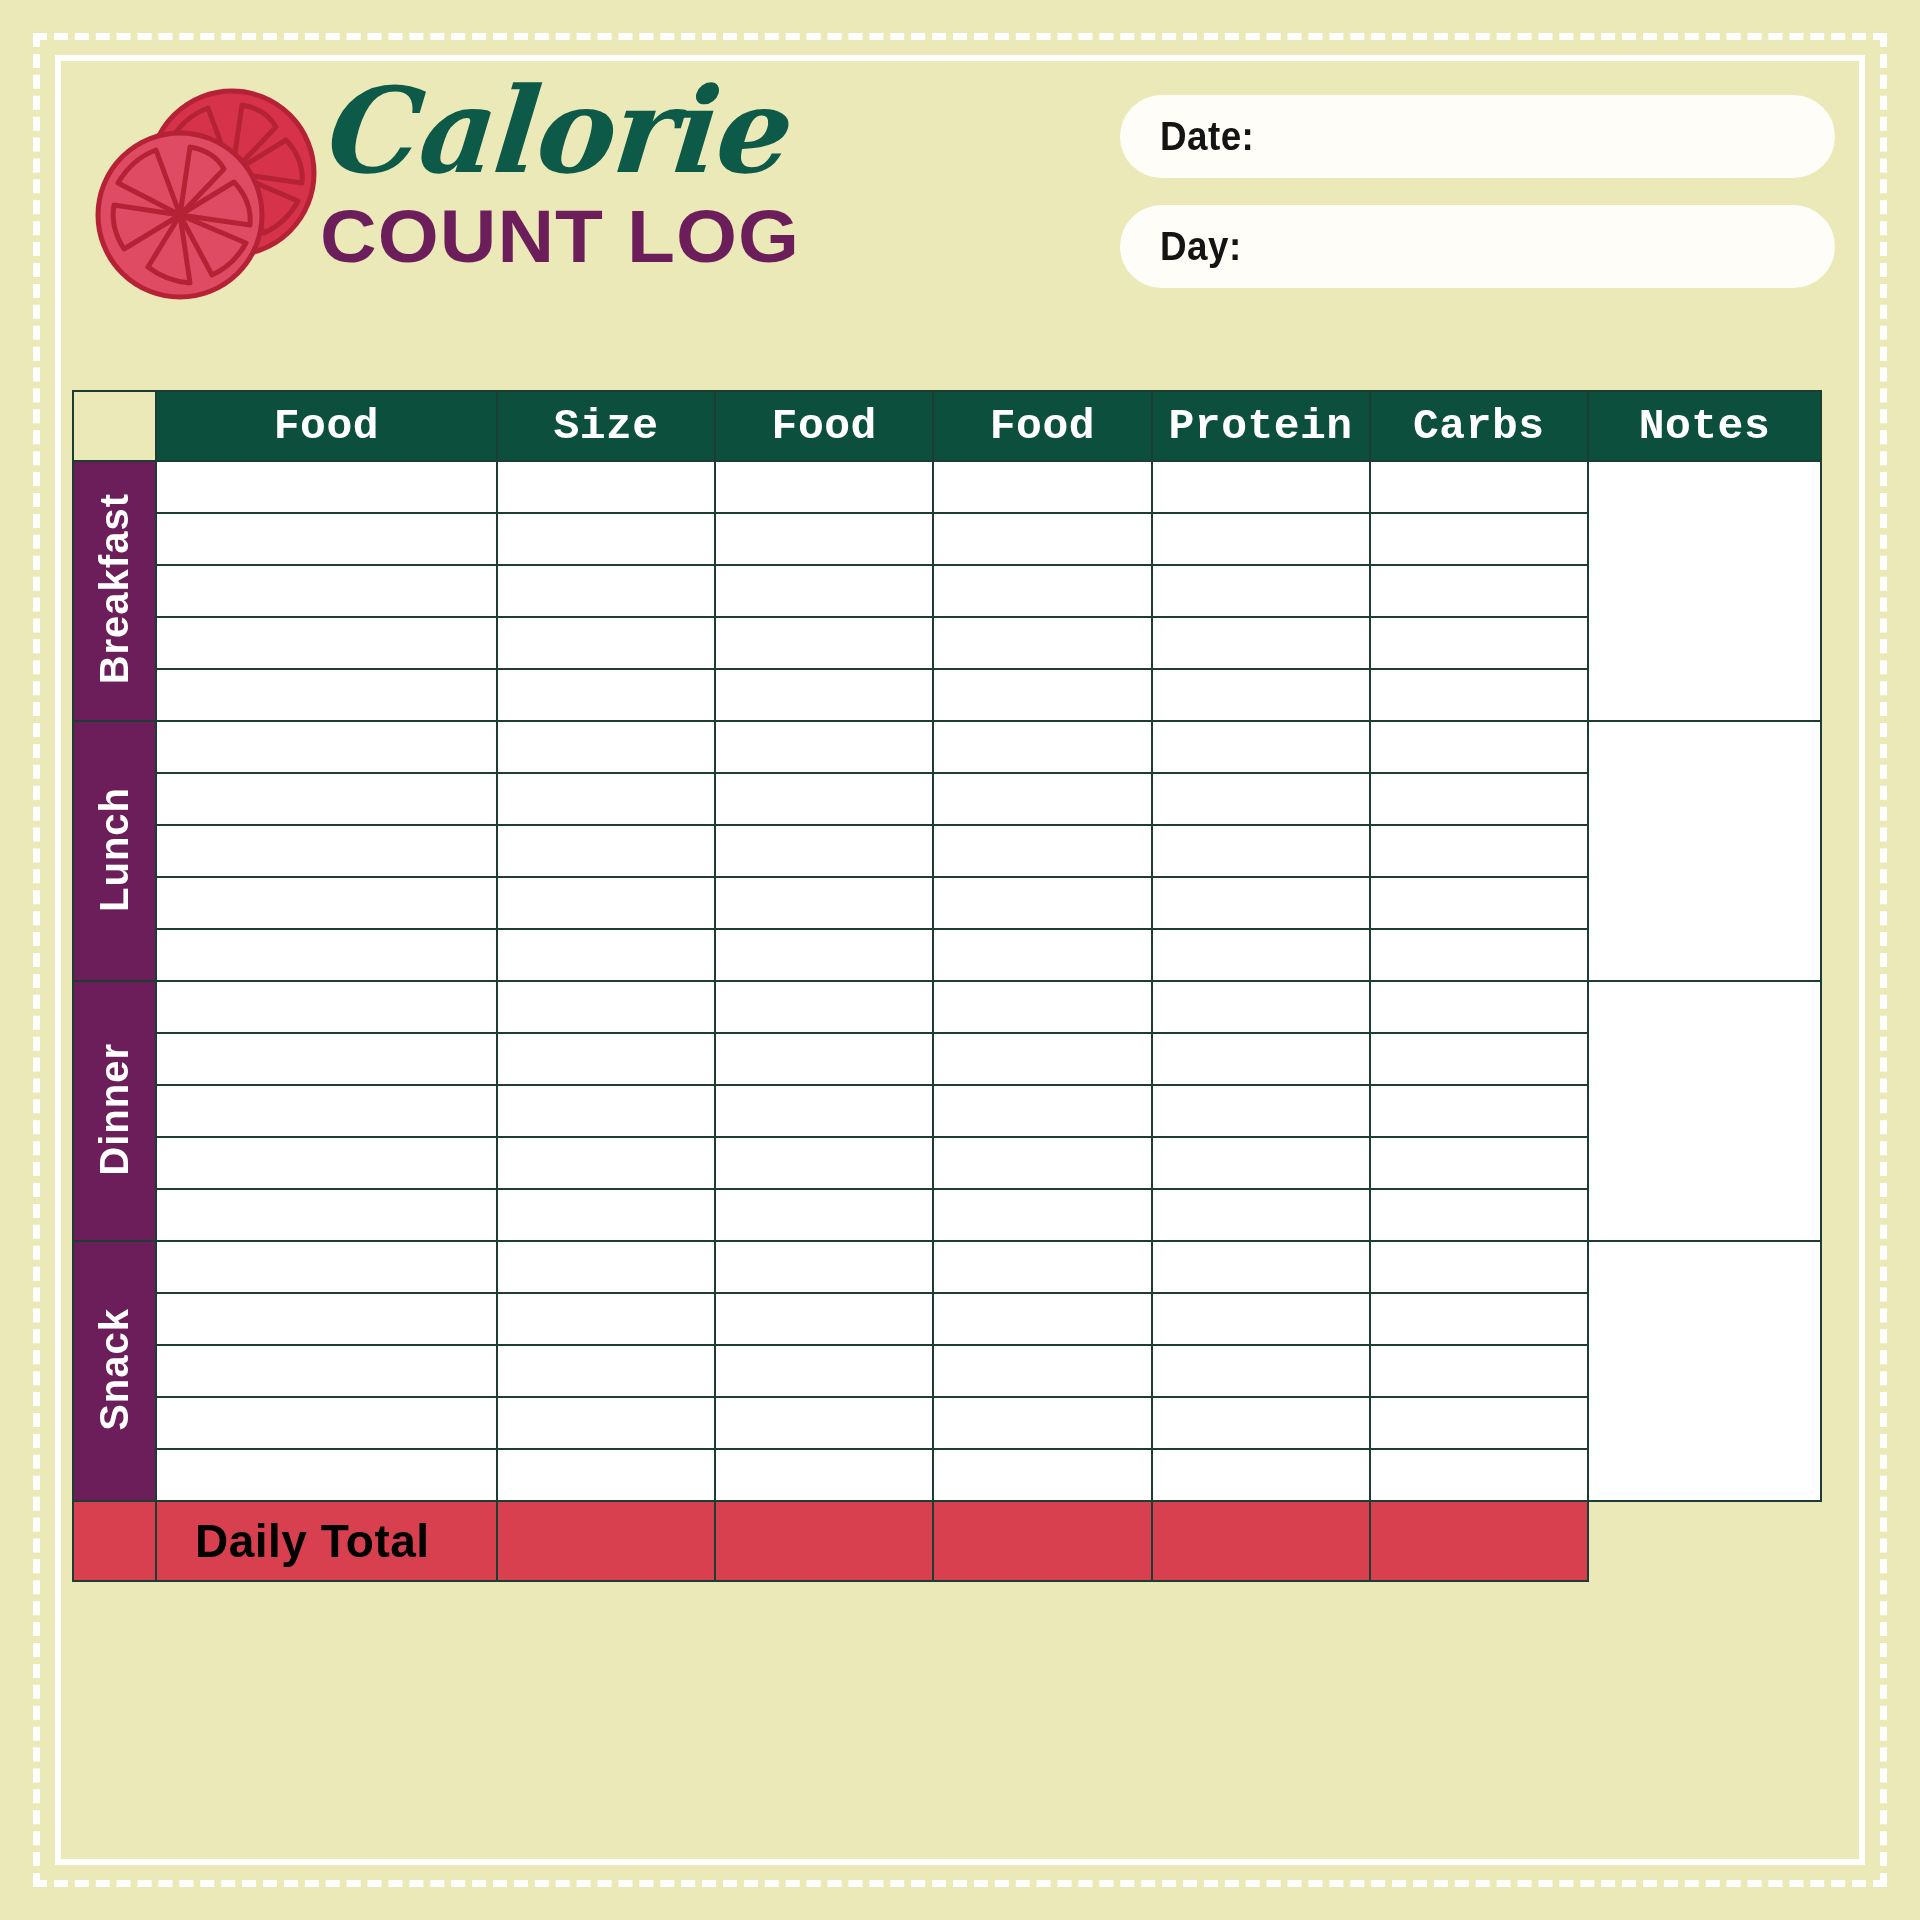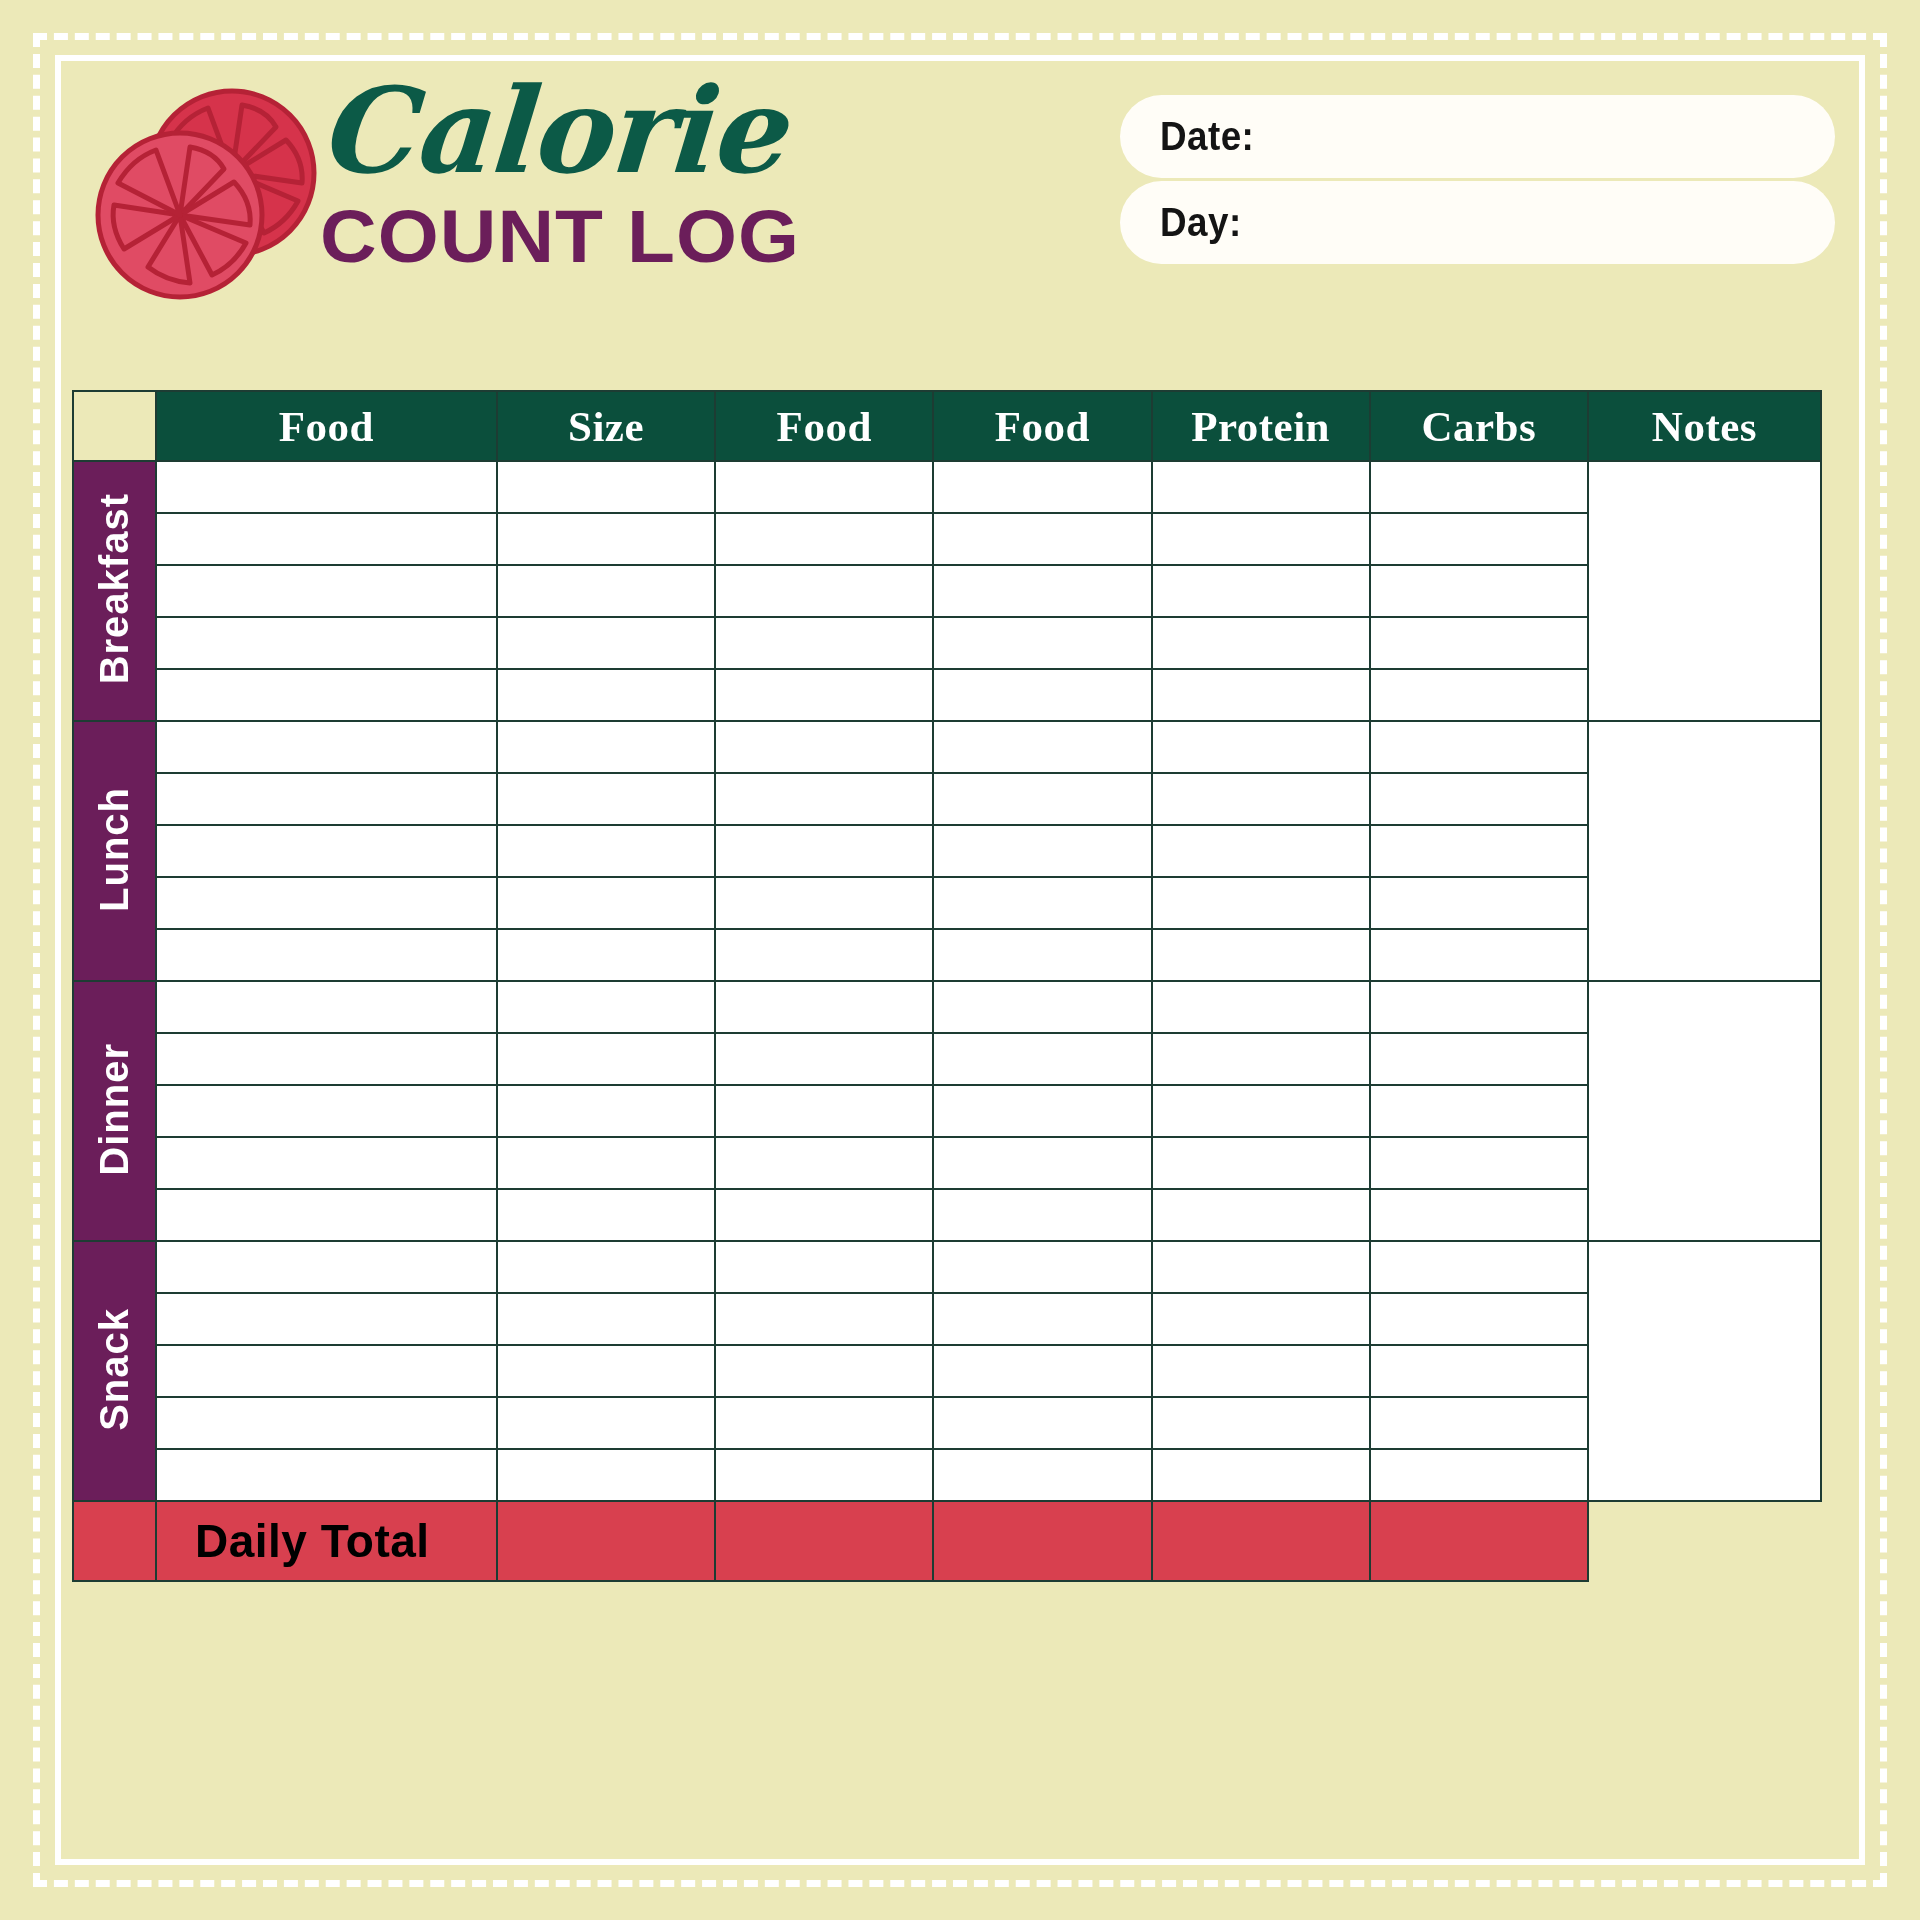--- a/index.html
+++ b/index.html
@@ -88,21 +88,21 @@
   }
 
   .field-pill {
     width: 715px;
     height: 83px;
     background: #fffdf7;
     border-radius: 42px;
     display: flex;
     align-items: center;
     padding-left: 40px;
-    margin-bottom: 3px;
+    margin-bottom: 27px;
   }
 
   .field-label {
     font-family: "Liberation Sans Narrow", "Liberation Sans", sans-serif;
     font-weight: 700;
     font-size: 40px;
     color: #141414;
     letter-spacing: 0.5px;
     transform: scaleX(0.92);
     transform-origin: left center;
@@ -148,21 +148,21 @@
   .meal-spacer {
     width: 73px;
     background: #ece9b8;
     border: none;
   }
 
   thead th {
     height: 70px;
     background: #0b4f3c;
     color: #ffffff;
-    font-family: Liberation Serif, serif;
+    font-family: Liberation Mono, monospace;
     font-weight: 700;
     font-size: 43px;
     letter-spacing: 0.5px;
     text-align: center;
     vertical-align: middle;
   }
 
   tbody td.cell {
     height: 52px;
     background: #ffffff;

